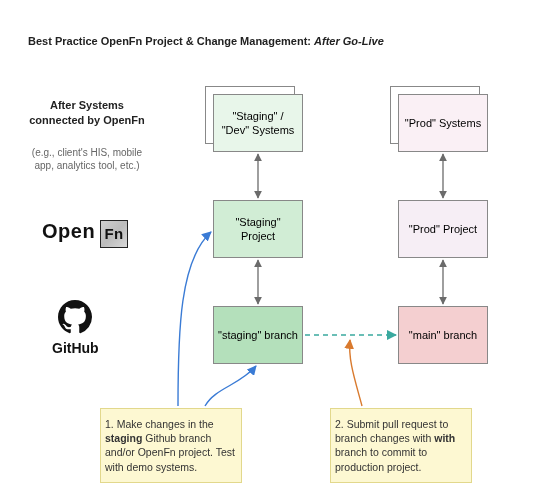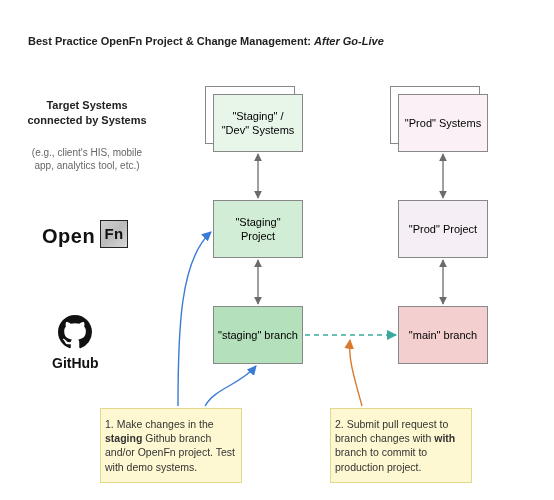--- a/index.html
+++ b/index.html
@@ -29,37 +29,37 @@
     }
     .row-label .sub { color: #666; font-size: 10px; display:block; margin-top:18px;}
     .logo-openfn {
       position: absolute;
       left: 42px;
       top: 220px;
       font-weight: bold;
       font-size: 20px;
       letter-spacing: 0.5px;
       color: #111;
-      display: flex; align-items: flex-end;
+      display: flex; align-items: flex-start;
     }
     .fn-badge {
       display:inline-block;
       margin-left:5px;
       width:28px; height:28px;
       border:1px solid #222;
       background:linear-gradient(135deg,#cfcfcf 0%,#bbb 50%,#d8d8d8 100%);
       text-align:center;
       line-height:26px;
       font-size:15px;
       font-weight:bold;
     }
     .logo-github {
       position: absolute;
       left: 52px;
-      top: 315px;
+      top: 300px;
       display:flex; flex-direction:column; align-items:center;
     }
     .logo-github svg { width:34px; height:34px; }
     .gh-text { font-weight:bold; font-size:14px; color:#111; margin-top:2px;}
     .box {
       position:absolute;
       border:1px solid #888;
       font-size:11px;
       text-align:center;
       display:flex; align-items:center; justify-content:center;
@@ -90,21 +90,21 @@
     svg.overlay { position:absolute; top:0; left:0; pointer-events:none; }
   </style>
 </head>
 <body>
 
 <div class="title">
   <span>Best Practice OpenFn Project &amp; Change Management: </span><span class="italic">After Go-Live</span>
 </div>
 
 <div class="row-label" style="left:22px; top:98px; width:130px;">
-  <b>Target Systems connected by Systems</b>
+  <b>After Systems connected by OpenFn</b>
   <span class="sub">(e.g., client's HIS, mobile app, analytics tool, etc.)</span>
 </div>
 
 <div class="logo-openfn">
   <span>Open</span>
   <span class="fn-badge">Fn</span>
 </div>
 
 <div class="logo-github">
   <span>

